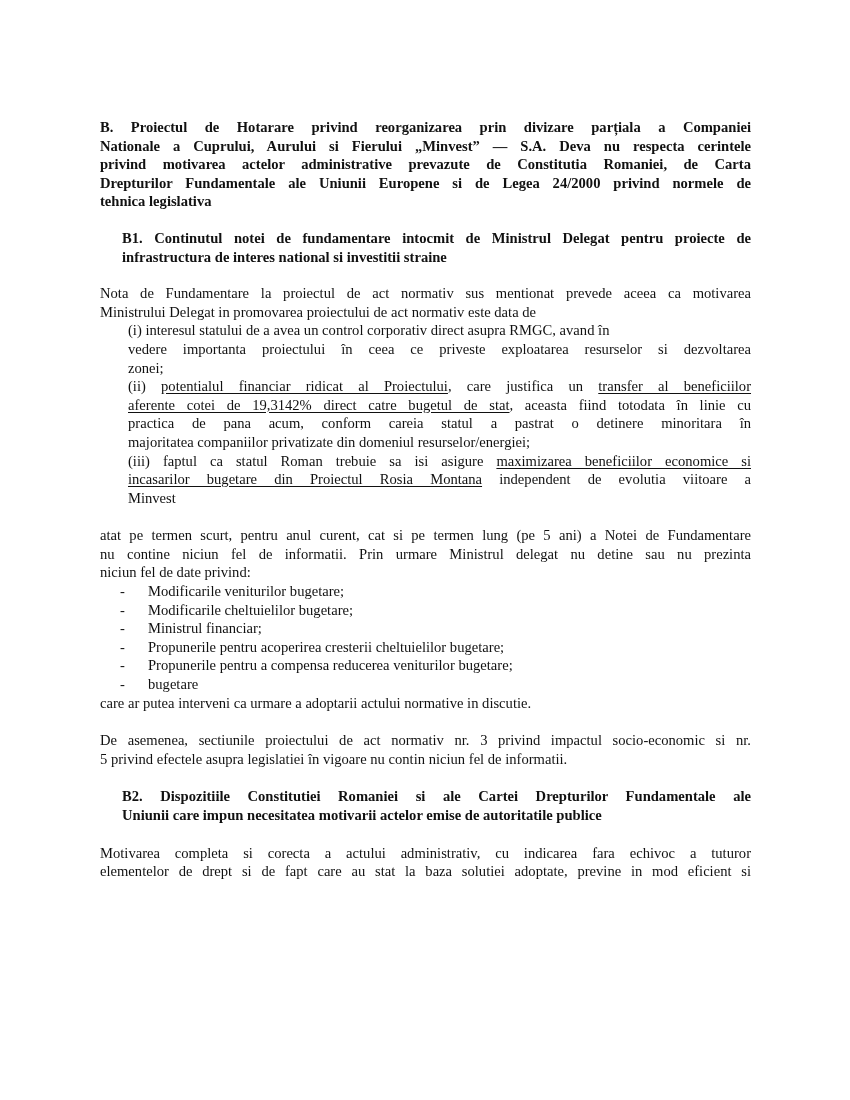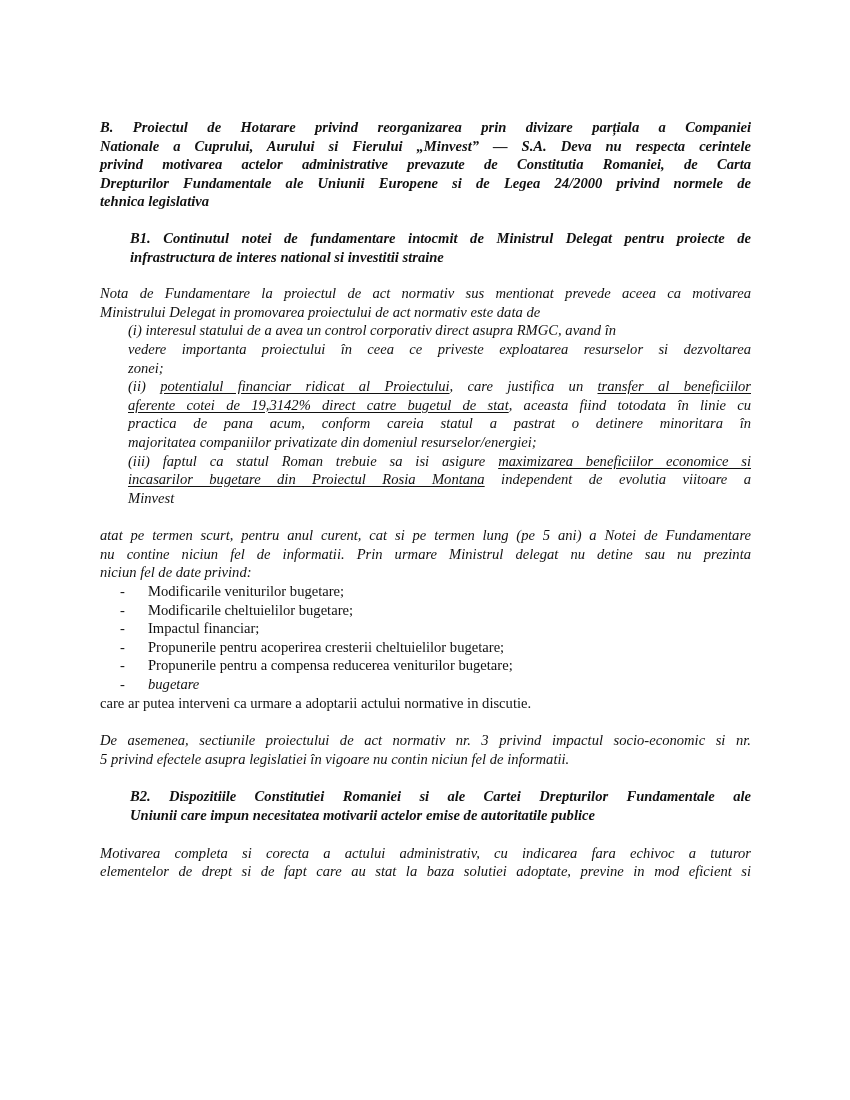--- a/index.html
+++ b/index.html
@@ -1,24 +1,24 @@
 <!DOCTYPE html>
 <html><head>
 <meta charset="utf-8">
 <style>
   html, body { margin: 0; padding: 0; background: #ffffff; }
   body { width: 850px; height: 1100px; position: relative; overflow: hidden; }
   .page {
     position: absolute; left: 100px; top: 118px; width: 651px;
     font-family: "Liberation Serif", serif; font-size: 14.6px; line-height: 18.6px; color: #111111;
   }
-  .jline { display: block; text-align: justify; text-align-last: justify; white-space: nowrap; overflow: visible; font-style: italic; }
+  .jline { display: block; text-align: justify; text-align-last: justify; white-space: nowrap; overflow: visible; }
   .jline.last { text-align-last: left; }
   .bold { font-weight: bold; }
-  .sub { margin-left: 30px; }
+  .sub { margin-left: 22px; }
   .indent { margin-left: 28px; }
   .u { text-decoration: underline; text-underline-offset: 2px; }
   .list { margin: 0; padding: 0; list-style: none; }
   .list li { position: relative; padding-left: 48px; }
   .list li .dash { position: absolute; left: 20px; top: 0; }
 </style>
 </head>
 <body>
 
 <div class="page">
@@ -68,21 +68,21 @@
 
   <div>
     <span class="jline">atat pe termen scurt, pentru anul curent, cat si pe termen lung (pe 5 ani) a Notei de Fundamentare</span>
     <span class="jline">nu contine niciun fel de informatii. Prin urmare Ministrul delegat nu detine sau nu prezinta</span>
     <span class="jline last">niciun fel de date privind:</span>
   </div>
 
   <ul class="list">
     <li><span class="dash">-</span><span>Modificarile veniturilor bugetare;</span></li>
     <li><span class="dash">-</span><span>Modificarile cheltuielilor bugetare;</span></li>
-    <li><span class="dash">-</span><span>Impactul financiar;</span></li>
+    <li><span class="dash">-</span><span>Ministrul financiar;</span></li>
     <li><span class="dash">-</span><span>Propunerile pentru acoperirea cresterii cheltuielilor bugetare;</span></li>
     <li><span class="dash">-</span><span>Propunerile pentru a compensa reducerea veniturilor bugetare;</span></li>
     <li>
         <span class="dash">-</span>
       <span class="jline last">bugetare</span>
     </li>
   </ul>
 
   <div>care ar putea interveni ca urmare a adoptarii actului normative in discutie.</div>
 

